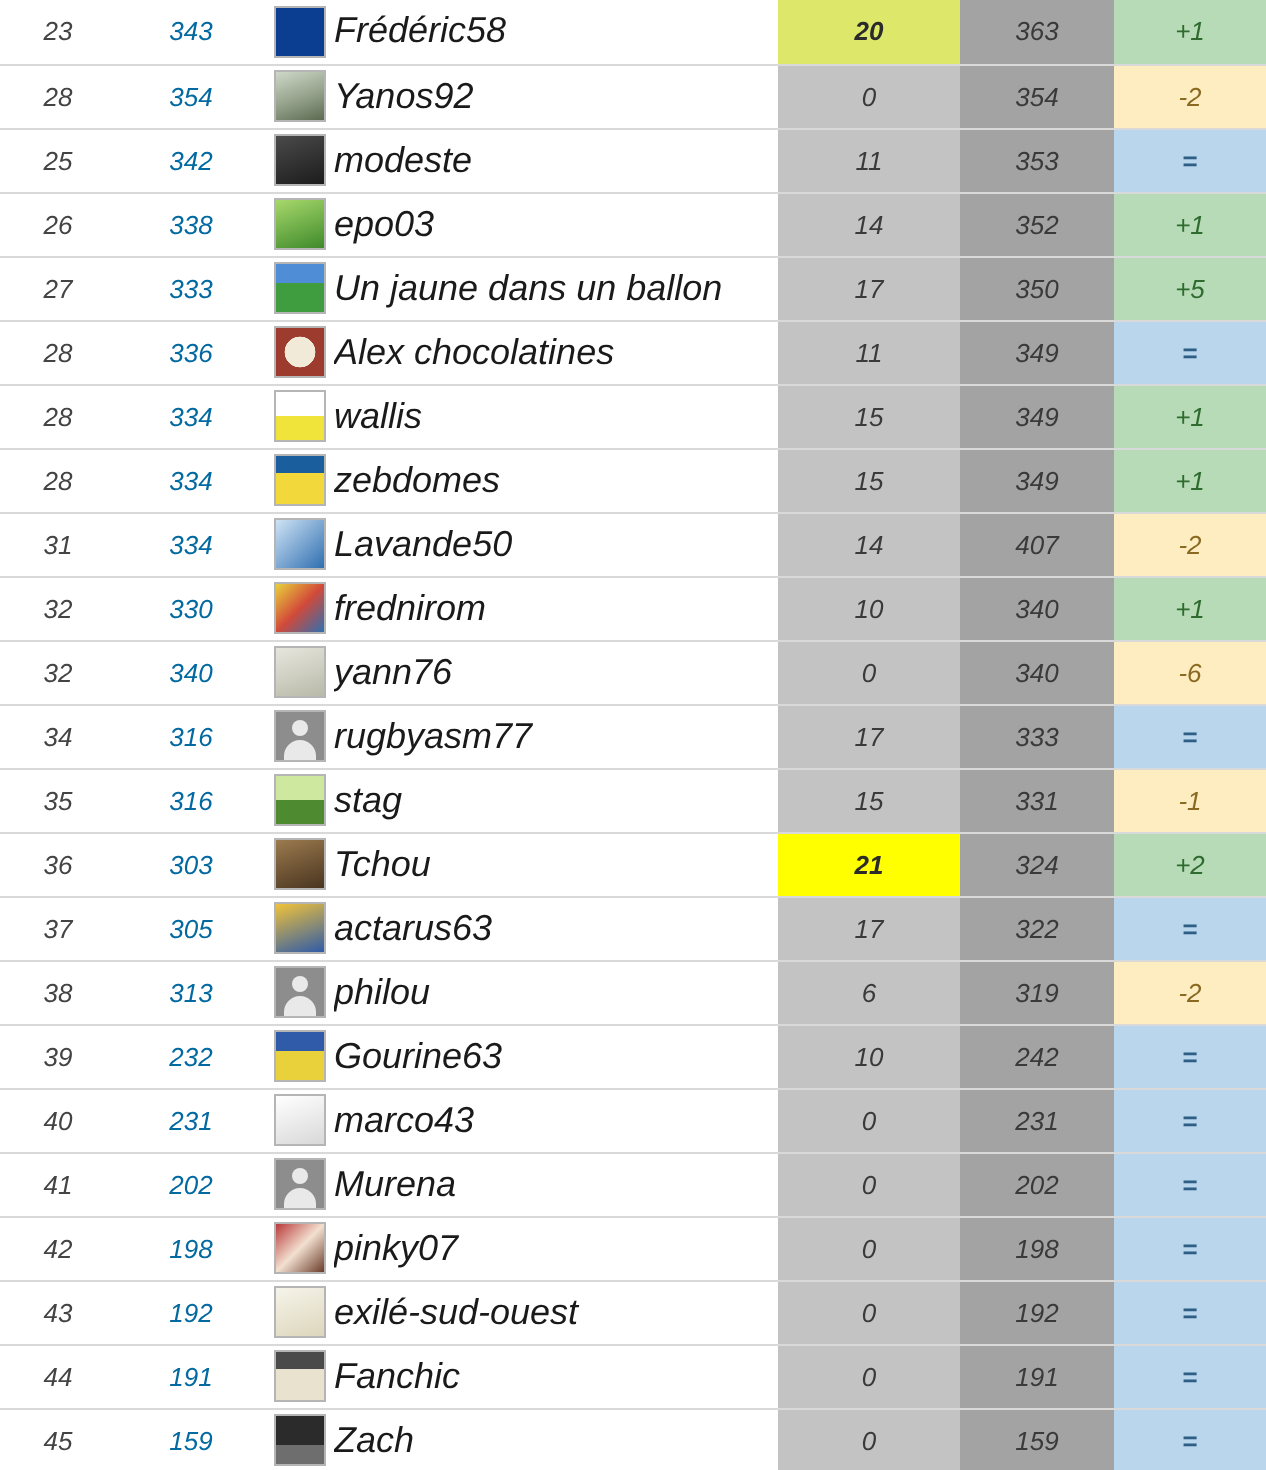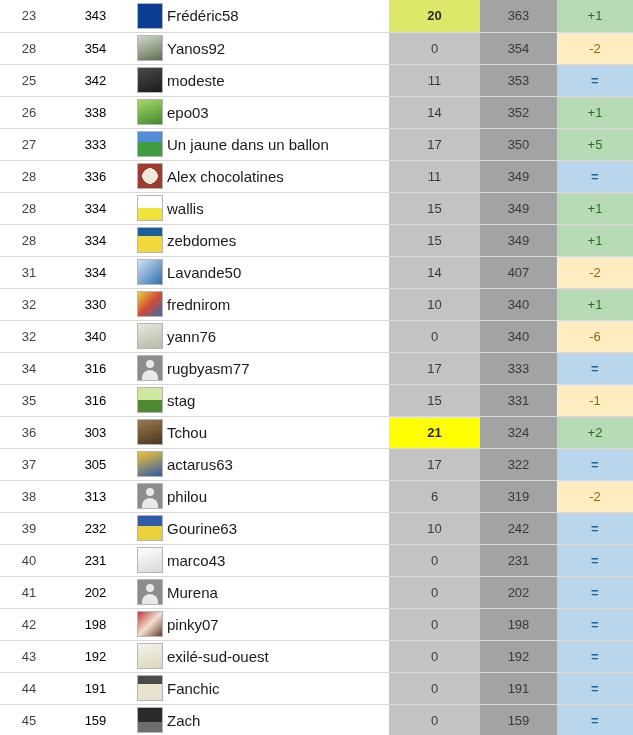--- a/index.html
+++ b/index.html
@@ -15,46 +15,47 @@
   }
   .ranking-table {
     border-collapse: collapse;
     width: 633px;
     table-layout: fixed;
     font-size: 13px;
     color: #333333;
   }
   .ranking-table tr {
     height: 32px;
+    font-style: italic;
   }
   .ranking-table td {
     border-bottom: 1px solid #d9d9d9;
     padding: 0;
     vertical-align: middle;
     overflow: hidden;
     white-space: nowrap;
   }
   
   .col-rank    { width: 58px;  text-align: center; color: #444; }
-  .col-prev    { width: 75px;  text-align: center; color: #000000; }
+  .col-prev    { width: 75px;  text-align: center; color: #0369a1; }
   .col-avatar  { width: 34px;  text-align: center; }
   .col-name    { width: 222px; text-align: left; padding-left: 4px; }
   .col-pts     { width: 91px;  text-align: center; background: #c3c3c3; color: #3a3a3a; }
   .col-total   { width: 77px;  text-align: center; background: #a3a3a3; color: #3a3a3a; }
   .col-move    { width: 76px;  text-align: center; }
 
   .col-rank, .col-prev, .col-pts, .col-total, .col-move {
     font-size: 13px;
   }
 
   
   .player-name {
     color: #1a1a1a;
     text-decoration: none;
-    font-size: 15px;
+    font-size: 18px;
   }
 
   
   .avatar {
     width: 26px;
     height: 26px;
     display: inline-block;
     border: 1px solid #b5b5b5;
     box-sizing: border-box;
     position: relative;

